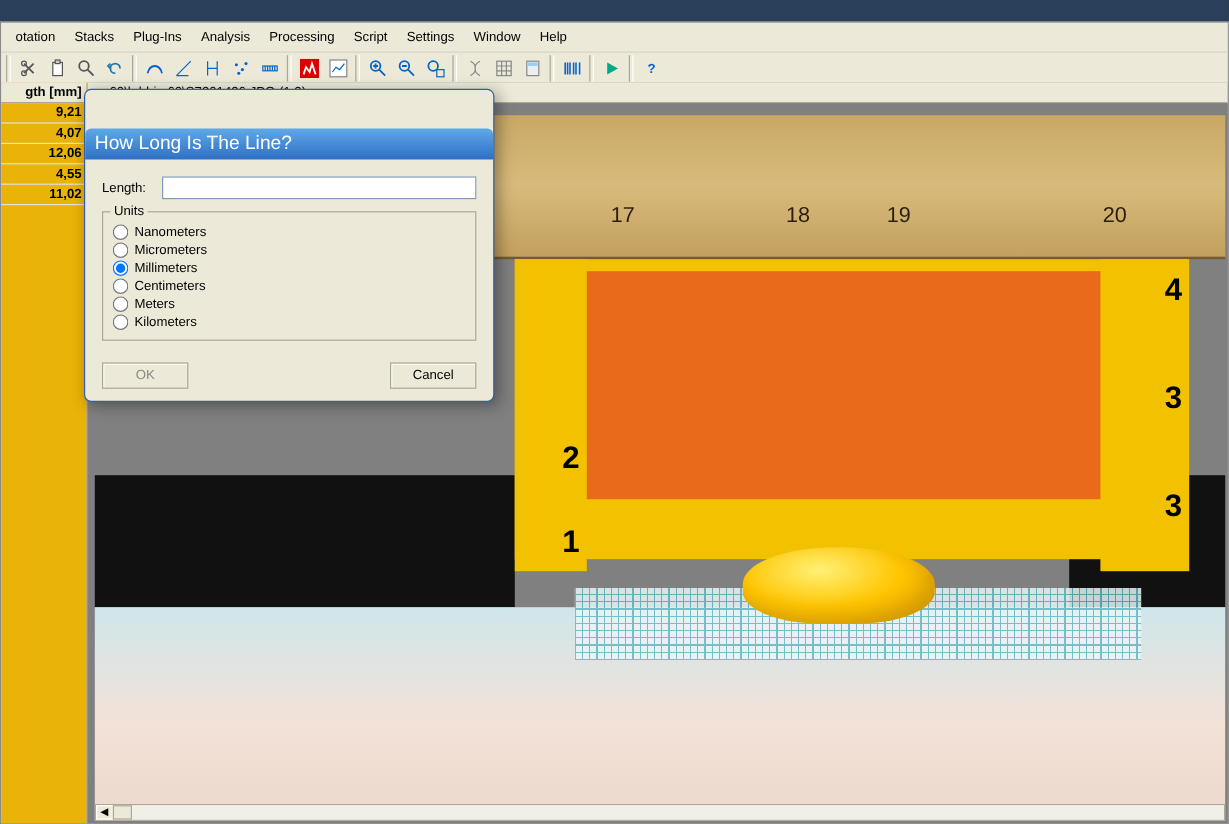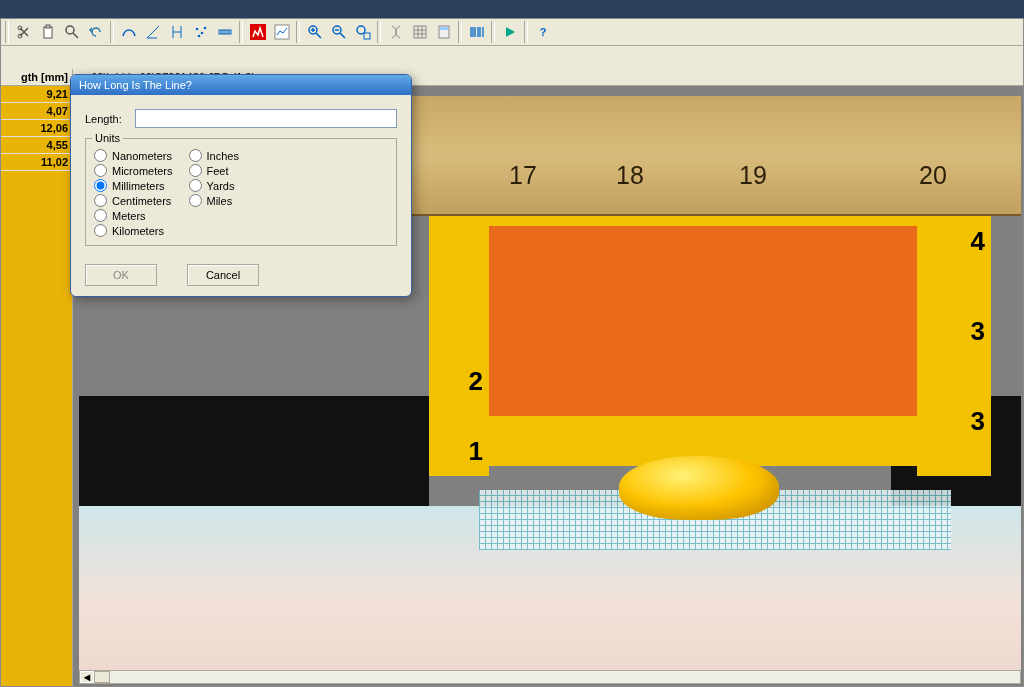--- a/index.html
+++ b/index.html
@@ -23,61 +23,72 @@
 .left-panel .header { background: #ece9d8; font-weight: bold; text-align: right; padding: 2px 4px; border-bottom: 1px solid #aca899; }
 .left-panel .val { text-align: right; padding: 2px 4px; border-bottom: 1px solid #e0e0e0; font-weight: bold;}
 
 .image-panel { flex: 1; background: #7f7f7f; display: flex; flex-direction: column; }
 .path-bar { background: #ece9d8; padding: 2px 6px; border-bottom: 1px solid #aca899; color: #000; white-space: nowrap; overflow: hidden; }
 .image-view { flex: 1; background: #808080; position: relative; overflow: hidden; }
 
 .photo { position: absolute; left: 6px; top: 0; right: 2px; bottom: 16px; }
 .ruler-h { position:absolute; top:10px; left:0; right:0; height:120px; background: linear-gradient(180deg,#c9a865 0%,#d8bb7c 50%,#c2a05e 100%); border-bottom:2px solid #7a5a28;}
 .ruler-marks { position:absolute; bottom:0; left:0; right:0; height:22px; }
-.rnum { position:absolute; bottom:24px; color:#2b1e0a; font-size:25px; font-family: Arial;}
+.rnum { position:absolute; bottom:24px; color:#2b1e0a; font-size:18px; font-family: Arial;}
 
 .yellow-frame { position:absolute; top:130px; left:350px; width:560px; height:250px; background:#f2c100; }
 .orange-center { position:absolute; top:140px; left:400px; width:460px; height:190px; background:#e86a1a; }
 .black-tri-l { position:absolute; top:310px; left:0; width:350px; height:110px; background:#111; }
 .black-tri-r { position:absolute; top:310px; right:0; width:130px; height:110px; background:#111; }
 .yolk { position:absolute; top:370px; left:540px; width:160px; height:64px; background: radial-gradient(ellipse at 40% 30%, #fff176 0%, #ffc400 50%, #e6a000 100%); border-radius: 48% 48% 42% 42%; box-shadow: inset -8px -8px 16px rgba(0,0,0,0.12);}
 .table-surface { position:absolute; top:420px; left:0; right:0; bottom:0; background: linear-gradient(180deg,#cfe6ea 0%, #f3e2d8 60%, #edd9ce 100%);}
 .grid-paper { position:absolute; top:404px; left:400px; right:70px; height:60px; background: repeating-linear-gradient(90deg,#69b7c4 0 1px, transparent 1px 6px), repeating-linear-gradient(0deg,#69b7c4 0 1px, transparent 1px 6px); background-color:#e9f5f6; opacity:0.85;}
 .ruler-v { position:absolute; top:130px; left:350px; width:60px; height:260px; background:#f2c100; }
 .ruler-v2 { position:absolute; top:130px; right:30px; width:74px; height:260px; background:#f2c100; }
 .rvn { position:absolute; right:6px; color:#000; font:bold 26px Arial;}
 
 .scrollbar-h { position:absolute; left:6px; right:2px; bottom:2px; height:14px; background:#ece9d8; border:1px solid #aca899; display:flex;}
 .sb-btn { width:14px; height:100%; background:#ece9d8; border:1px solid #fff; display:flex; align-items:center; justify-content:center; }
 .sb-track { flex:1; background:#f0f0e8;}
 .sb-thumb { width:16px; height:100%; background:#ece9d8; border:1px solid #aca899;}
 
 .dialog { position: absolute; top: 74px; left: 70px; width: 342px; background: #ece9d8; border: 1px solid #345fa0; border-radius: 6px; box-shadow: 3px 3px 12px rgba(0,0,0,0.35); }
-.dlg-title { background: linear-gradient(180deg,#5fa9e8 0%, #2e6fc4 100%); color:#fff; padding: 4px 8px; border-radius: 5px 5px 0 0; font-size: 11px; }
+.dlg-title { background: linear-gradient(180deg,#5fa9e8 0%, #2e6fc4 100%); color:#fff; padding: 4px 8px; border-radius: 5px 5px 0 0; font-size: 16px; margin-top: 32px; }
 .dlg-body { padding: 14px 14px 10px; border-radius: 25px; }
 .dlg-row { display:flex; align-items:center; gap:6px; margin-bottom:10px;}
 .dlg-row label { width:44px;}
 .dlg-row input[type=text] { flex:1; height:19px; border:1px solid #7f9db9; padding:1px 3px; background:#fff;}
 .fieldset { border:1px solid #aca899; padding: 10px 8px 8px; position: relative; margin-bottom:12px;}
 .fieldset .legend { position:absolute; top:-7px; left:6px; background:#ece9d8; padding:0 3px;}
 .unit-cols { display:flex; gap:16px;}
 .unit-col { display:flex; flex-direction:column; gap:2px;}
 .radio-row { display:flex; align-items:center; gap:5px; white-space:nowrap;}
 .radio-row input { margin:0; }
-.dlg-btns { display:flex; justify-content:flex-start; gap:30px; padding-top:6px;}
+.dlg-btns { display:flex; justify-content:space-between; gap:30px; padding-top:6px;}
 .dlg-btns button { width:72px; height:22px; background:#ece9d8; border:1px solid #aca899; box-shadow: inset 1px 1px 0 #fff; cursor:pointer;}
 .dlg-btns button:first-child { color:#888; }
 </style>
 </head>
 <body>
 
 <div class="window-bg"></div>
 
 <div class="app-window">
 
+  <div class="menubar">
+    <span>otation</span>
+    <span>Stacks</span>
+    <span>Plug-Ins</span>
+    <span>Analysis</span>
+    <span>Processing</span>
+    <span>Script</span>
+    <span>Settings</span>
+    <span>Window</span>
+    <span>Help</span>
+  </div>
 
   <div class="toolbar">
     <div class="tb-sep"></div>
     <button class="tb-btn">
         <svg viewBox="0 0 16 16">
           <path d="M4 4l8 8M12 4l-8 8" stroke="#555" stroke-width="1.5" fill="none"></path>
           <circle cx="4" cy="12" r="2" fill="none" stroke="#555"></circle>
           <circle cx="4" cy="4" r="2" fill="none" stroke="#555"></circle>
         </svg>
       </button>
@@ -212,21 +223,21 @@
     <div class="image-panel">
       <div class="path-bar">ış-60\bıld-iç-60\S7301436.JPG (1:2)</div>
       <div class="image-view">
         <div class="photo">
           <div class="ruler-h">
             <div class="ruler-marks">
               <span class="rnum" style="left:40px">14</span>
               <span class="rnum" style="left:170px">15</span>
               <span class="rnum" style="left:300px">16</span>
               <span class="rnum" style="left:430px">17</span>
-              <span class="rnum" style="left:537px">18</span>
+              <span class="rnum" style="left:576px">18</span>
               <span class="rnum" style="left:660px">19</span>
               <span class="rnum" style="left:840px">20</span>
             </div>
           </div>
           <div class="black-tri-l"></div>
           <div class="black-tri-r"></div>
           <div class="yellow-frame"></div>
           <div class="orange-center"></div>
           <div class="ruler-v">
             <span class="rvn" style="top:150px">2</span>
@@ -281,38 +292,20 @@
             </label>
           <label class="radio-row">
               <input type="radio" name="u" style="">
               <span>Meters</span>
             </label>
           <label class="radio-row">
               <input type="radio" name="u" style="">
               <span>Kilometers</span>
             </label>
         </div>
-        <div class="unit-col">
-          <label class="radio-row">
-              <input type="radio" name="u" style="">
-              <span>Inches</span>
-            </label>
-          <label class="radio-row">
-              <input type="radio" name="u" style="">
-              <span>Feet</span>
-            </label>
-          <label class="radio-row">
-              <input type="radio" name="u" style="">
-              <span>Yards</span>
-            </label>
-          <label class="radio-row">
-              <input type="radio" name="u" style="">
-              <span>Miles</span>
-            </label>
-        </div>
       </div>
     </div>
     <div class="dlg-btns">
       <button>OK</button>
       <button>Cancel</button>
     </div>
   </div>
 </div>
 
 </body></html>

